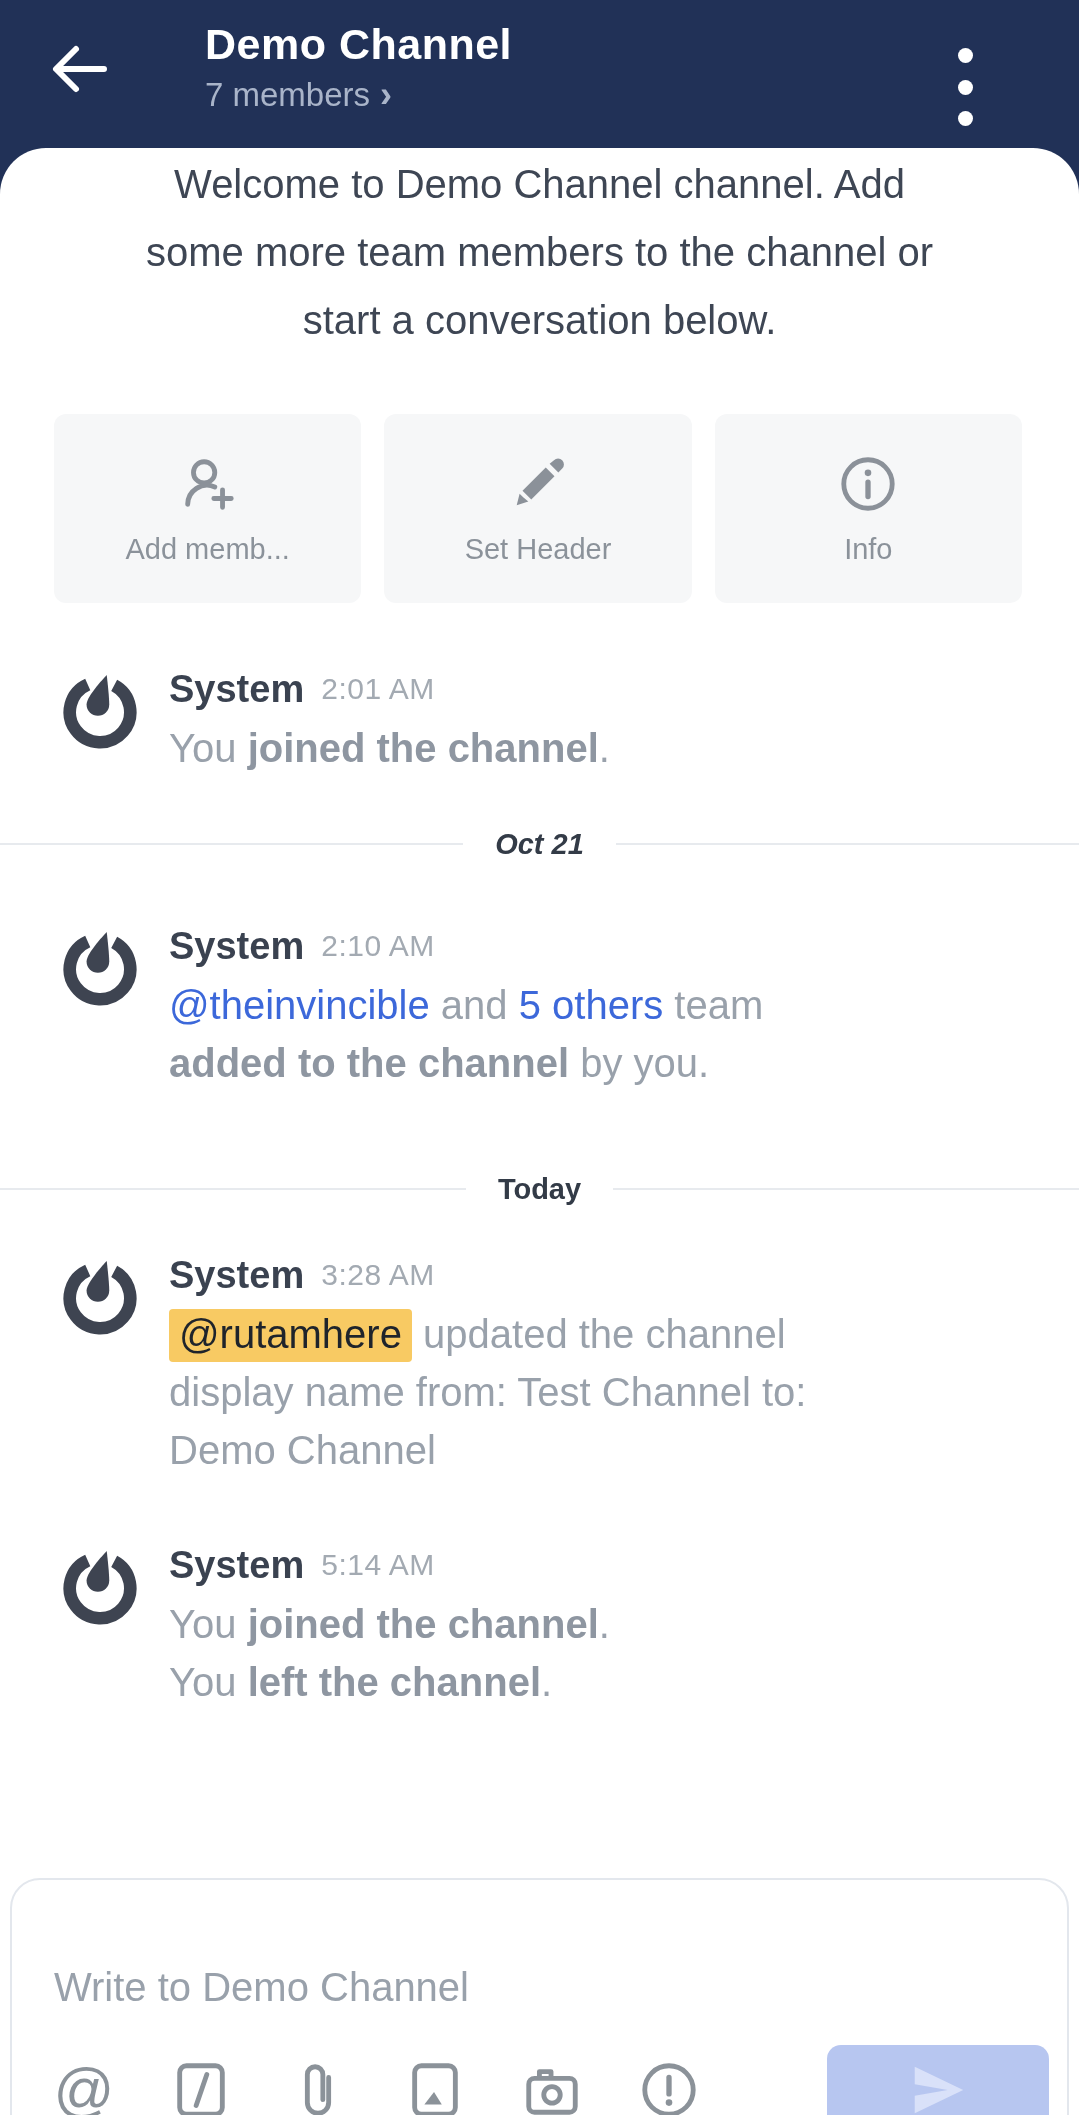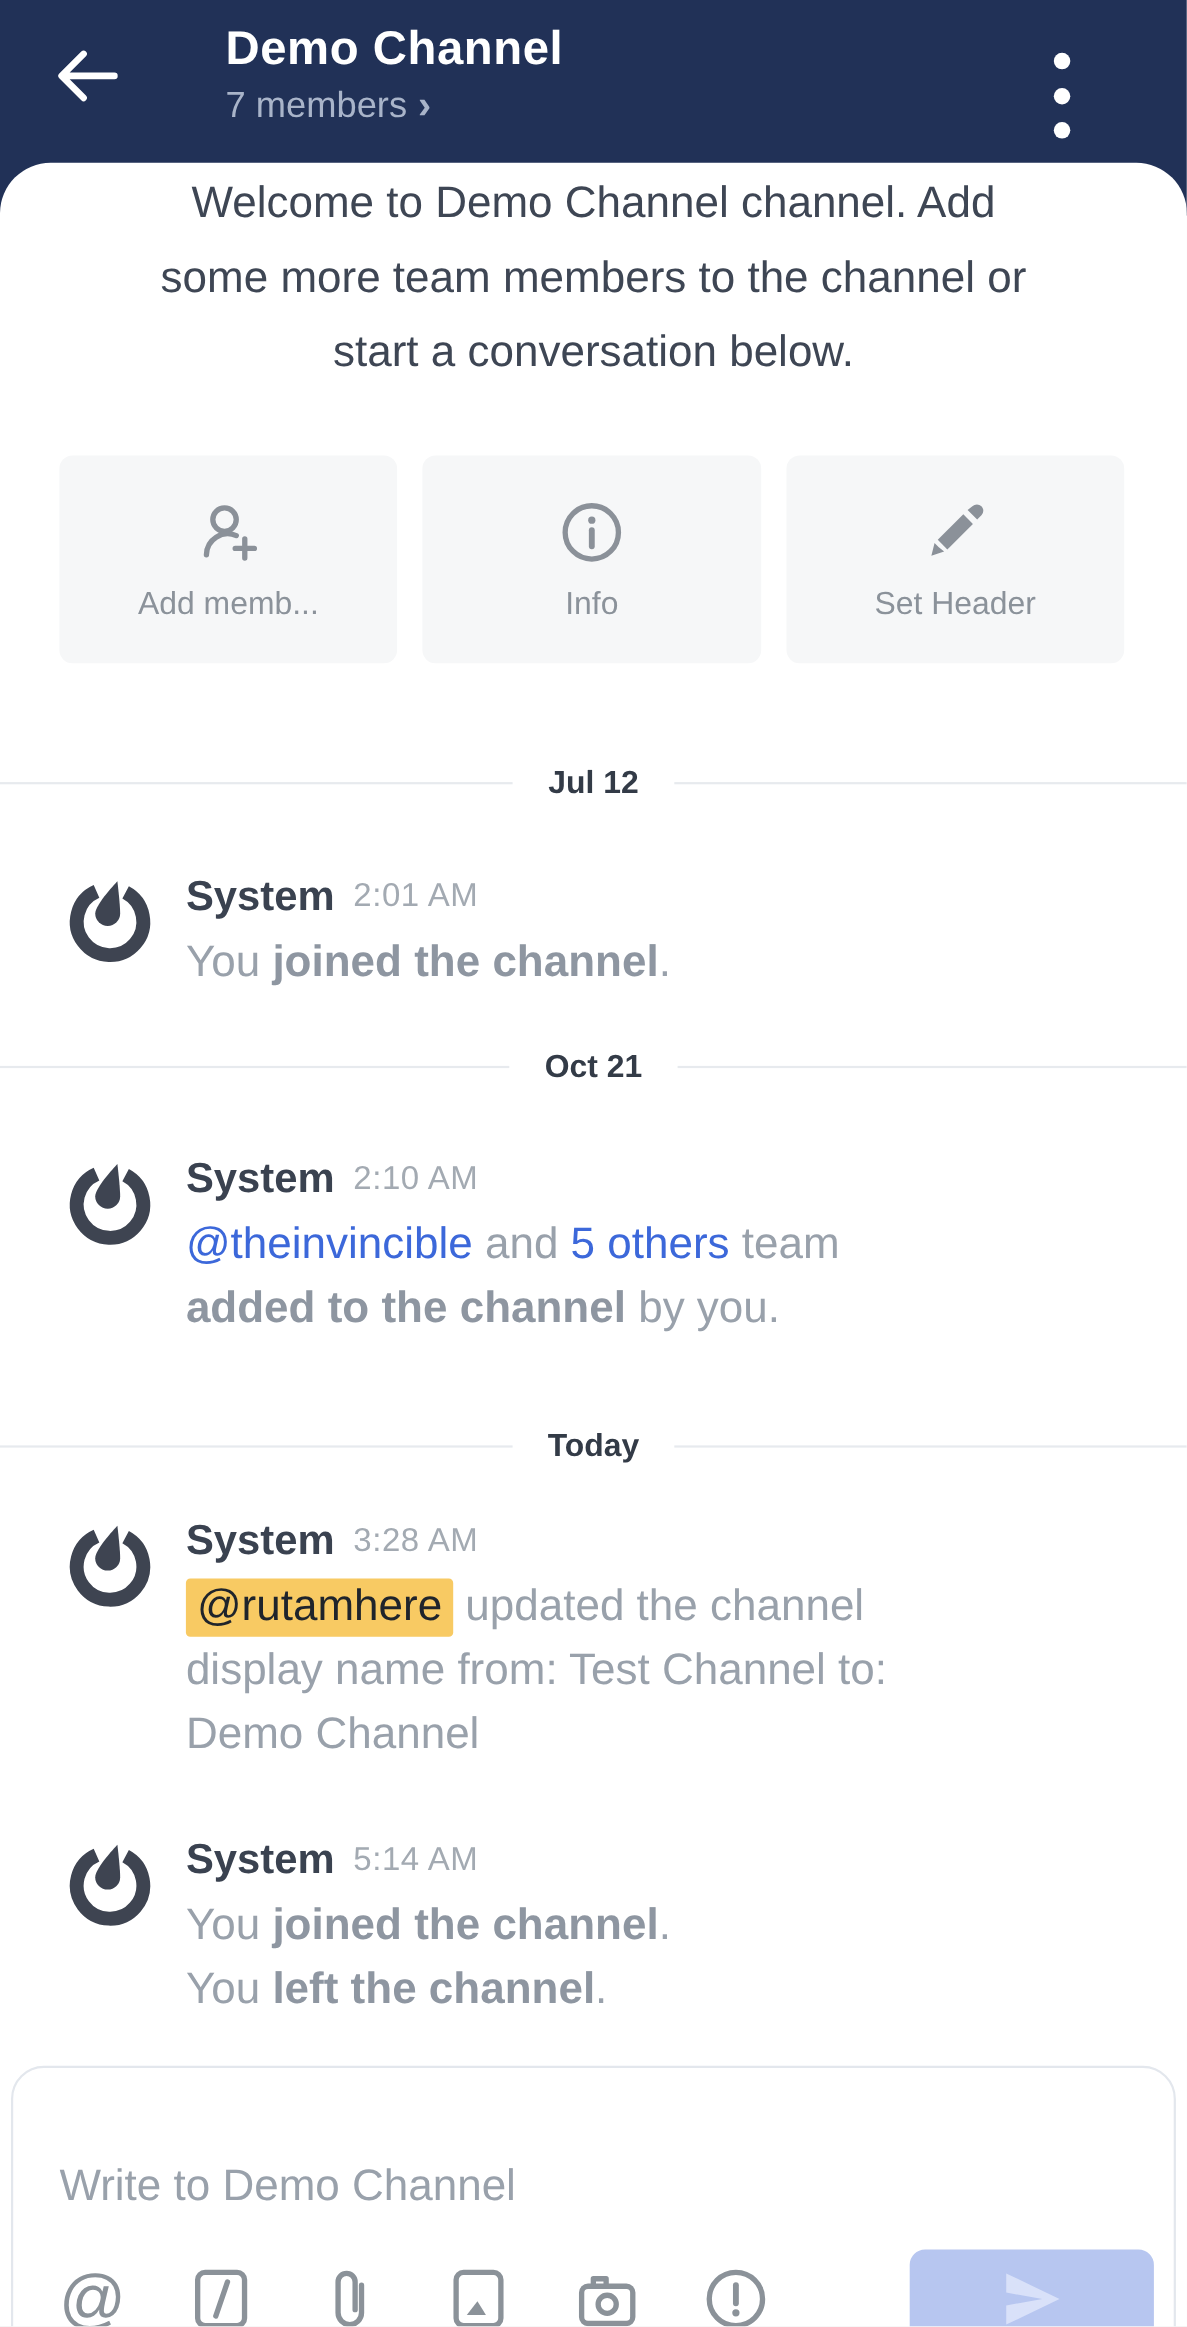--- a/index.html
+++ b/index.html
@@ -31,21 +31,21 @@
   .action-card{
     flex:1;height:189px;background:#f6f7f8;border-radius:12px;
     display:flex;flex-direction:column;align-items:center;justify-content:center;gap:18px;cursor:pointer;
   }
   .action-card .ic{height:64px;display:flex;align-items:flex-end;}
   .action-label{color:#8b929a;font-size:29px;}
   
   .divider{display:flex;align-items:center;height:34px;}
   .divider .line{flex:1;height:2px;background:#e7eaee;}
   .divider .dlabel{margin:0 32px;font-size:29px;font-weight:700;color:#333b47;}
-  .d1{margin-top:92px;} .d2{margin-top:50px;} .d3{margin-top:80px;}
+  .d1{margin-top:92px;} .d2{margin-top:50px;font-style:italic;} .d3{margin-top:80px;}
   .message{display:flex;align-items:flex-start;padding-left:58px;}
   .m1{margin-top:62px;} .m2{margin-top:61px;} .m3{margin-top:45px;} .m4{margin-top:62px;}
   .avatar{width:84px;height:84px;flex:0 0 84px;margin-right:27px;}
   .msg-content{display:flex;flex-direction:column;max-width:700px;}
   .msg-head{display:flex;align-items:flex-end;gap:17px;line-height:48px;}
   .sender{color:#3a4250;font-size:38px;font-weight:700;}
   .time{color:#a3aab2;font-size:30px;letter-spacing:.5px;}
   .msg-body{margin-top:6px;color:#99a1ab;font-size:40px;line-height:58px;}
   .msg-line{}
   .seg-n{color:#99a1ab;}
@@ -108,44 +108,39 @@
             <circle cx="28" cy="20" r="11" fill="none" stroke="#8b9199" stroke-width="5"></circle>
             <path d="M11 53 a20 20 0 0 1 28-18" fill="none" stroke="#8b9199" stroke-width="5" stroke-linecap="round"></path>
             <path d="M47 38 v18 M38 47 h18" stroke="#8b9199" stroke-width="5" stroke-linecap="round"></path>
           </svg>
         </span>
         <span class="action-label">Add memb...</span>
       </div>
       <div class="action-card">
         <span class="ic">
           <svg width="62" height="62" viewBox="0 0 64 64">
+            <path d="M10 54 L13 42 17 46 22 50 Z" fill="#8b9199"></path>
+            <path d="M16 39 L40 15 49 24 25 48 Z" fill="#8b9199"></path>
+            <path d="M44 11 L53 20 57 16 A6 6 0 0 0 48.5 7.5 Z" fill="#8b9199"></path>
+          </svg>
+        </span>
+        <span class="action-label">Set Header</span>
+      </div>
+      <div class="action-card">
+        <span class="ic">
+          <svg width="62" height="62" viewBox="0 0 64 64">
             <circle cx="32" cy="32" r="25" fill="none" stroke="#8b9199" stroke-width="5"></circle>
             <circle cx="32" cy="20.5" r="3.4" fill="#8b9199"></circle>
             <path d="M32 30 v15" stroke="#8b9199" stroke-width="5.5" stroke-linecap="round"></path>
           </svg>
         </span>
         <span class="action-label">Info</span>
       </div>
-      <div class="action-card">
-        <span class="ic">
-          <svg width="62" height="62" viewBox="0 0 64 64">
-            <path d="M10 54 L13 42 17 46 22 50 Z" fill="#8b9199"></path>
-            <path d="M16 39 L40 15 49 24 25 48 Z" fill="#8b9199"></path>
-            <path d="M44 11 L53 20 57 16 A6 6 0 0 0 48.5 7.5 Z" fill="#8b9199"></path>
-          </svg>
-        </span>
-        <span class="action-label">Set Header</span>
-      </div>
-    </div>
-
-    <div class="divider d1">
-      <span class="line"></span>
-      <span class="dlabel">Jul 12</span>
-      <span class="line"></span>
-    </div>
+    </div>
+
 
     <div class="message m1">
       <svg class="avatar" viewBox="0 0 100 100">
         <path d="M66.9 24.2 A36 36 0 1 1 35.4 23.1" fill="none" stroke="#3e4451" stroke-width="15"></path>
         <path d="M58 12 C58 12 34 37 34 47 a13.5 13.5 0 0 0 27 0 C61 37 58 12 58 12 Z" fill="#3e4451"></path>
       </svg>
       <div class="msg-content">
         <div class="msg-head">
           <span class="sender">System</span>
           <span class="time">2:01 AM</span>

